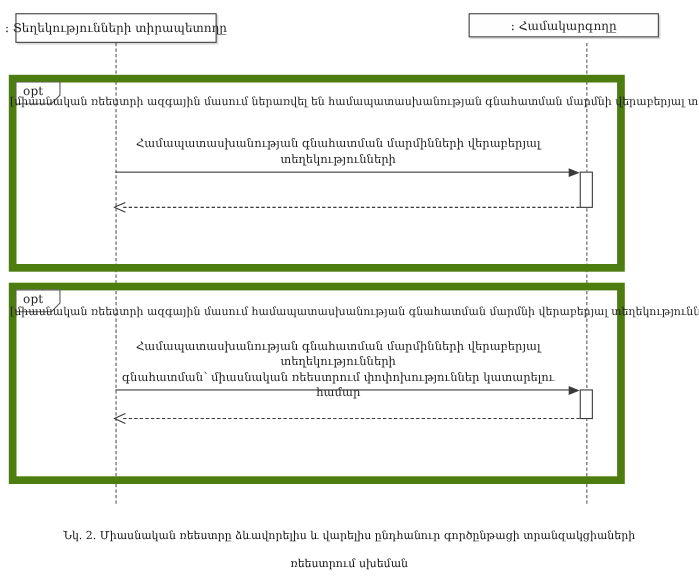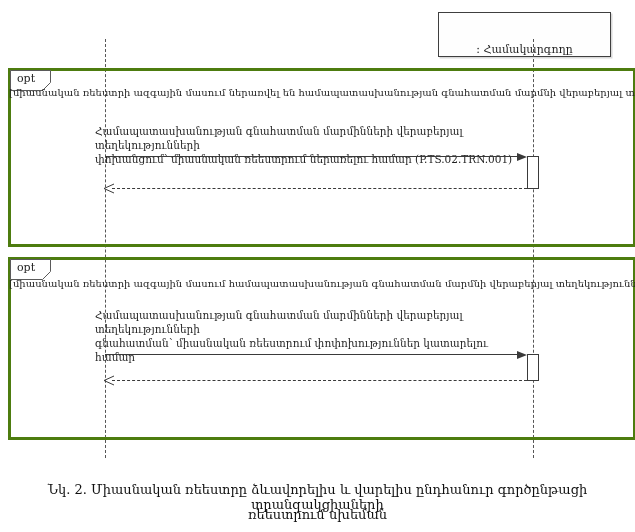--- a/index.html
+++ b/index.html
@@ -16,33 +16,33 @@
     position:absolute;
     box-sizing:border-box;
     border:1px solid #3f3f3f;
     background:#fefefe;
     box-shadow:1.5px 1.5px 0 #d9d9d9;
     display:flex;align-items:center;justify-content:center;
     font-size:11px;
     white-space:nowrap;
   }
   .actor-left{left:14px;top:12px;width:183px;height:27px;}
-  .actor-right{left:438px;top:12px;width:173px;height:45px;align-items:flex-end;}
+  .actor-right{left:426px;top:12px;width:173px;height:22px;}
   
   .lifeline{
     position:absolute;width:0;
     border-left:1px dashed #565656;
   }
   .lifeline-left{left:105px;top:39px;height:419px;}
   .lifeline-right{left:533px;top:39px;height:419px;}
   
   .frame{
-    position:absolute;left:8px;width:628px;
+    position:absolute;left:8px;width:560px;
     box-sizing:border-box;
-    border:3px solid #4d7c0f;
+    border:7px solid #4d7c0f;
     background:transparent;
   }
   .frame-1{top:68px;height:179px;}
   .frame-2{top:257px;height:183px;}
   .frame-tab{
     position:absolute;left:-1px;top:-1px;width:42px;height:21px;
   }
   .frame-tab svg{position:absolute;left:0;top:0;}
   .frame-tab .op-label{
     position:absolute;left:7px;top:2px;
@@ -52,21 +52,21 @@
     position:absolute;
     font-size:10px;
     white-space:nowrap;
     color:#1f1f1f;
   }
   .guard-1{left:9px;top:87px;}
   .guard-2{left:9px;top:278px;}
   
   .msg{
     position:absolute;left:95px;width:425px;
-    text-align:left;font-size:10.5px;line-height:14px;
+    text-align:center;font-size:10.5px;line-height:14px;
     color:#1f1f1f;
   }
   .msg-1{top:124px;}
   .msg-2{top:308px;}
   
   .arrow-solid{
     position:absolute;height:0;
     border-top:1px solid #3a3a3a;
   }
   .arrow-1-line{left:105px;top:156px;width:413px;}
@@ -93,50 +93,52 @@
     position:absolute;width:12px;
     box-sizing:border-box;
     border:1px solid #3a3a3a;
     background:#ffffff;
   }
   .activation-1{left:527px;top:156px;height:33px;}
   .activation-2{left:527px;top:354px;height:27px;}
   
   .caption{
     position:absolute;left:0;width:635px;
-    text-align:center;font-size:13px;color:#111111;
+    text-align:center;font-size:10px;color:#111111;
   }
   .caption-1{top:482px;}
   .caption-2{top:507px;}
 </style>
 </head>
 <body>
 
 <div class="canvas">
 
+  <div class="actor-box actor-left">
+    <span>: Տեղեկությունների տիրապետողը</span>
+  </div>
   <div class="actor-box actor-right">
     <span>: Համակարգողը</span>
   </div>
 
   <div class="lifeline lifeline-left"></div>
   <div class="lifeline lifeline-right"></div>
 
   <div class="frame frame-1">
     <div class="frame-tab">
       <svg width="42" height="21" viewBox="0 0 42 21">
         <path d="M0.5 0.5 H40.5 V12.5 L32.5 20.5 H0.5 Z" fill="#ffffff" stroke="#5a5a5a" stroke-width="1"></path>
       </svg>
       <span class="op-label">opt</span>
     </div>
   </div>
   <div class="guard guard-1">[միասնական ռեեստրի ազգային մասում ներառվել են համապատասխանության գնահատման մարմնի վերաբերյալ տեղեկություններ]</div>
 
   <div class="msg msg-1">
     <div>Համապատասխանության գնահատման մարմինների վերաբերյալ տեղեկությունների</div>
-    <div>փոխանցում՝ միասնական ռեեստրում ներառելու համար (P.TS.02.TRN.001)</div>
   </div>
   <div class="arrow-solid arrow-1-line"></div>
   <div class="arrow-head-filled head-1"></div>
   <div class="activation activation-1"></div>
   <div class="arrow-dashed return-1-line"></div>
   <svg class="open-head open-head-1" width="12" height="11">
     <polyline points="11,1 1,5.5 11,10" fill="none" stroke="#3a3a3a" stroke-width="1"></polyline>
   </svg>
 
   <div class="frame frame-2">

